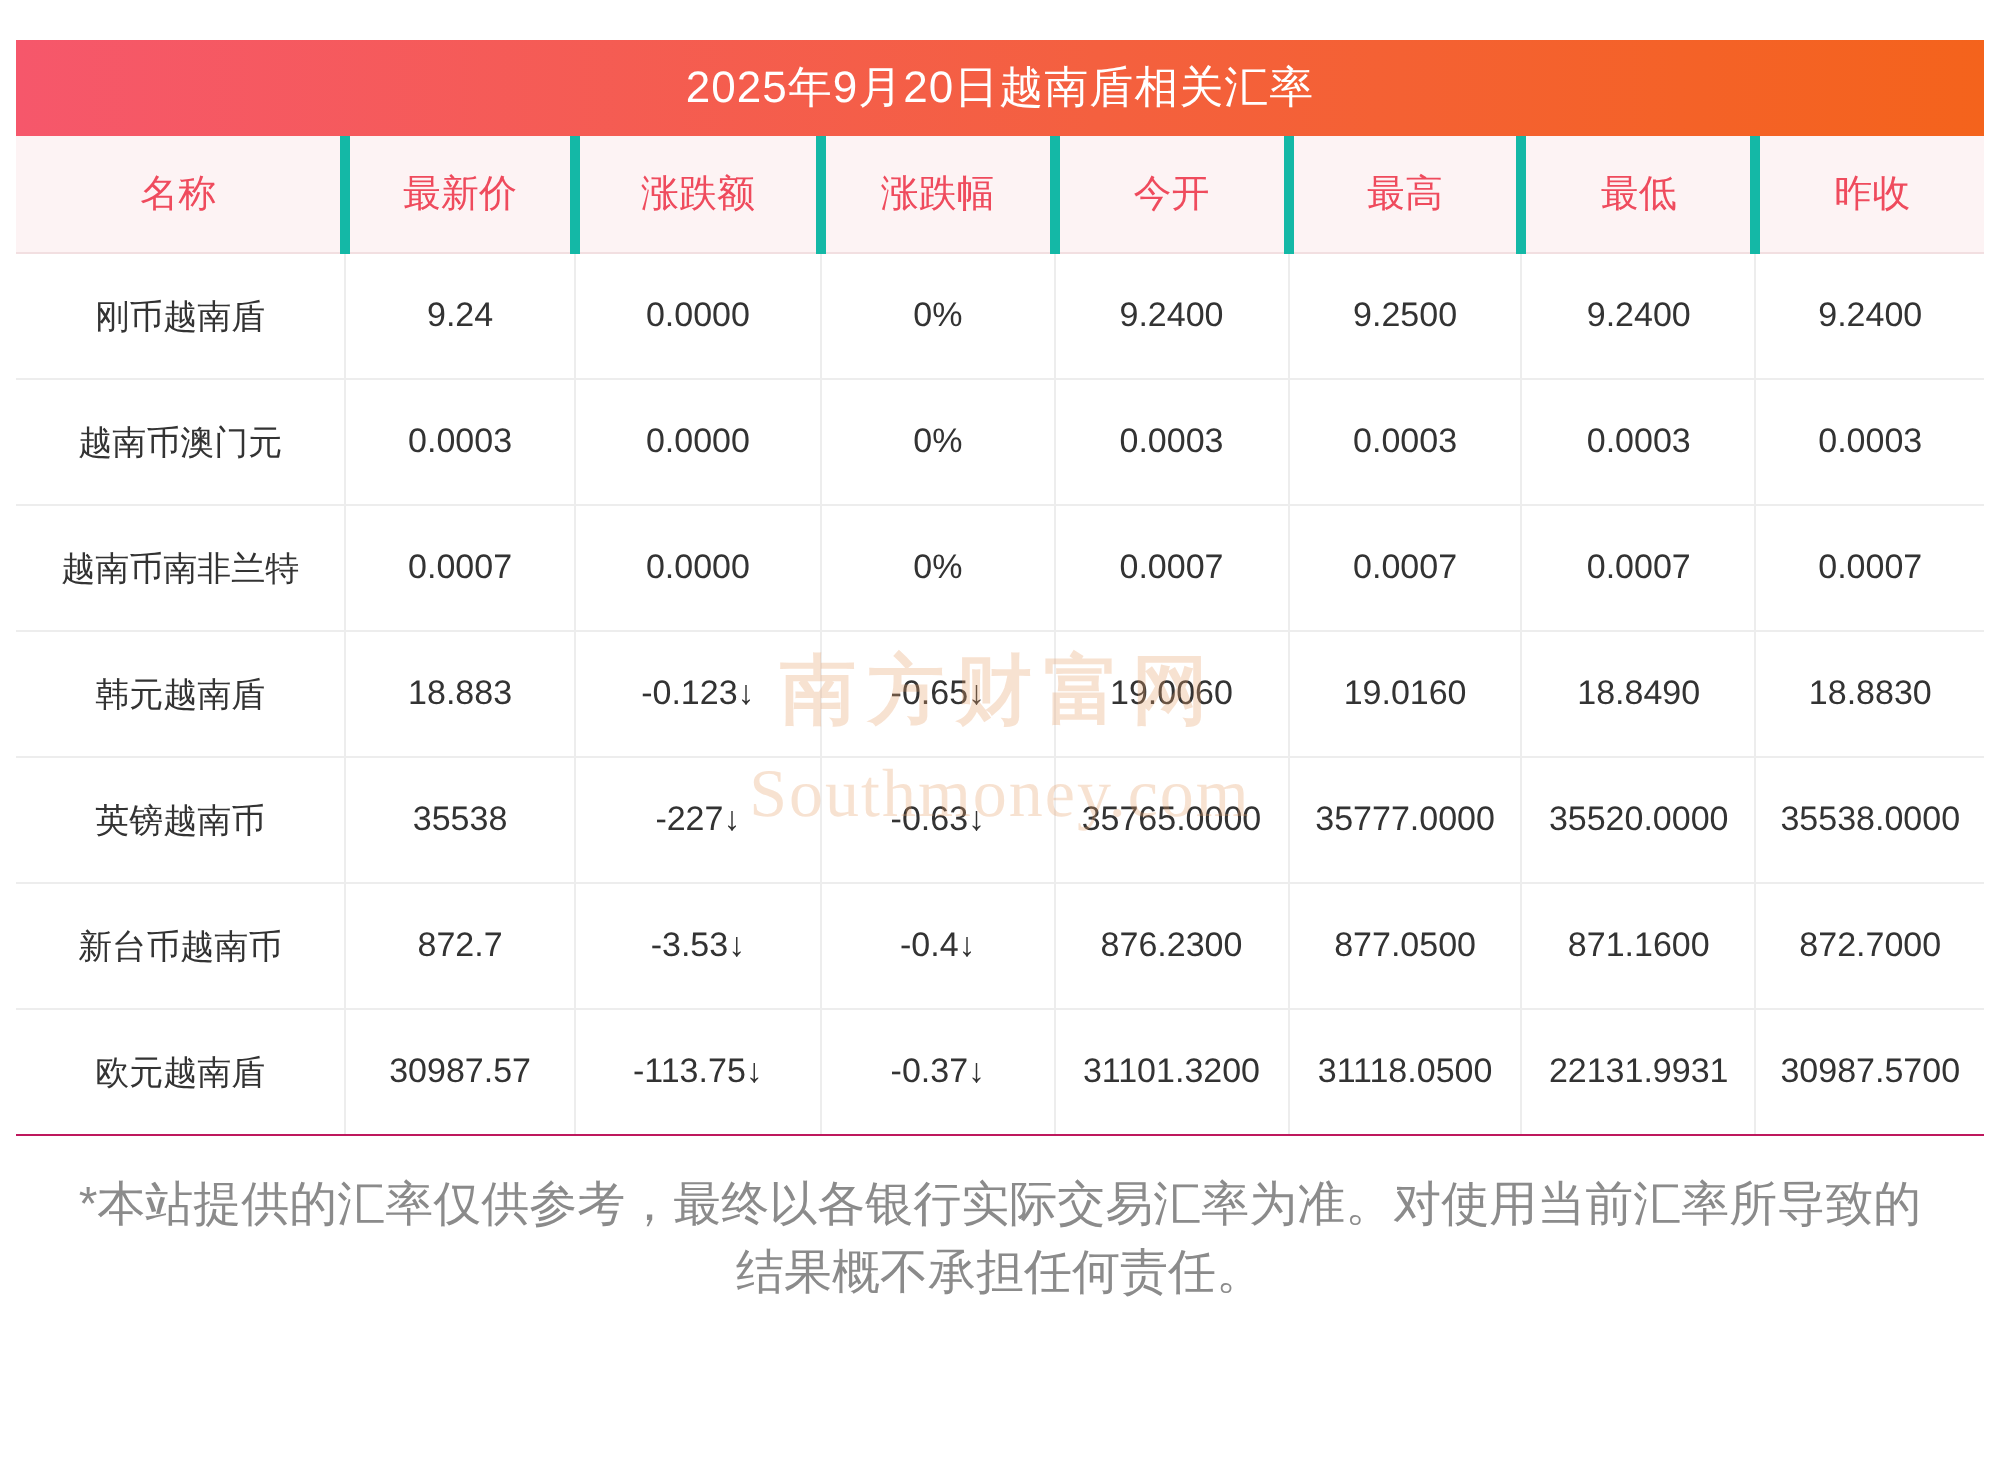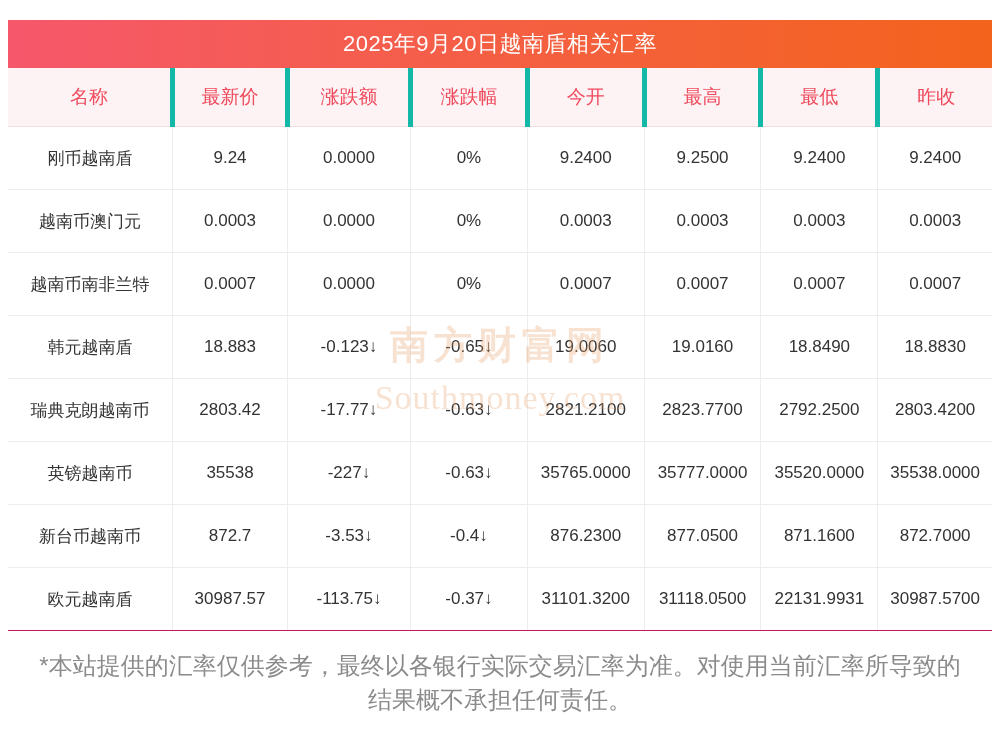--- a/index.html
+++ b/index.html
@@ -162,30 +162,20 @@
           <td class="name">韩元越南盾</td>
           <td class="down">18.883</td>
           <td class="down">-0.123↓</td>
           <td class="down">-0.65↓</td>
           <td>19.0060</td>
           <td>19.0160</td>
           <td>18.8490</td>
           <td>18.8830</td>
         </tr>
         <tr>
-          <td class="name">瑞典克朗越南币</td>
-          <td class="down">2803.42</td>
-          <td class="down">-17.77↓</td>
-          <td class="down">-0.63↓</td>
-          <td>2821.2100</td>
-          <td>2823.7700</td>
-          <td>2792.2500</td>
-          <td>2803.4200</td>
-        </tr>
-        <tr>
           <td class="name">英镑越南币</td>
           <td class="down">35538</td>
           <td class="down">-227↓</td>
           <td class="down">-0.63↓</td>
           <td>35765.0000</td>
           <td>35777.0000</td>
           <td>35520.0000</td>
           <td>35538.0000</td>
         </tr>
         <tr>

